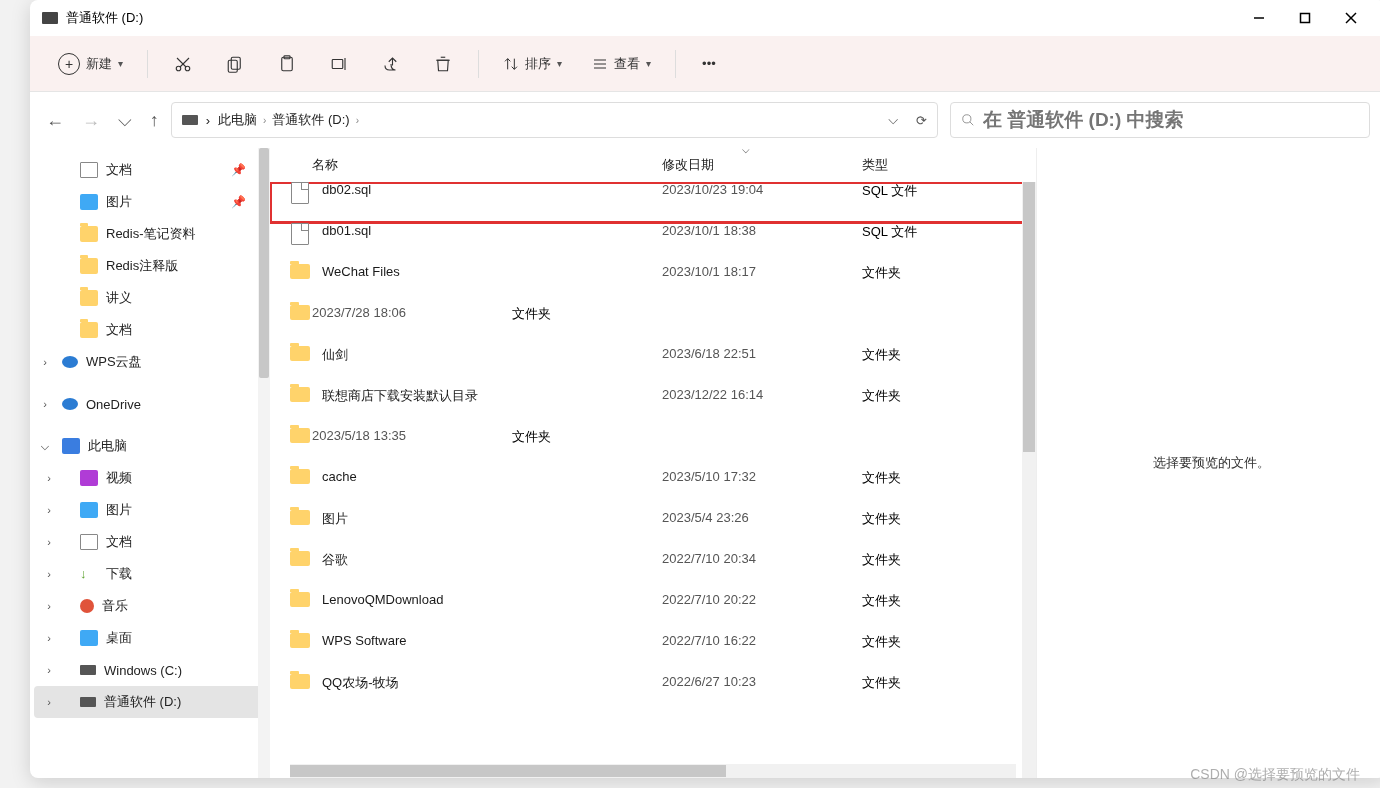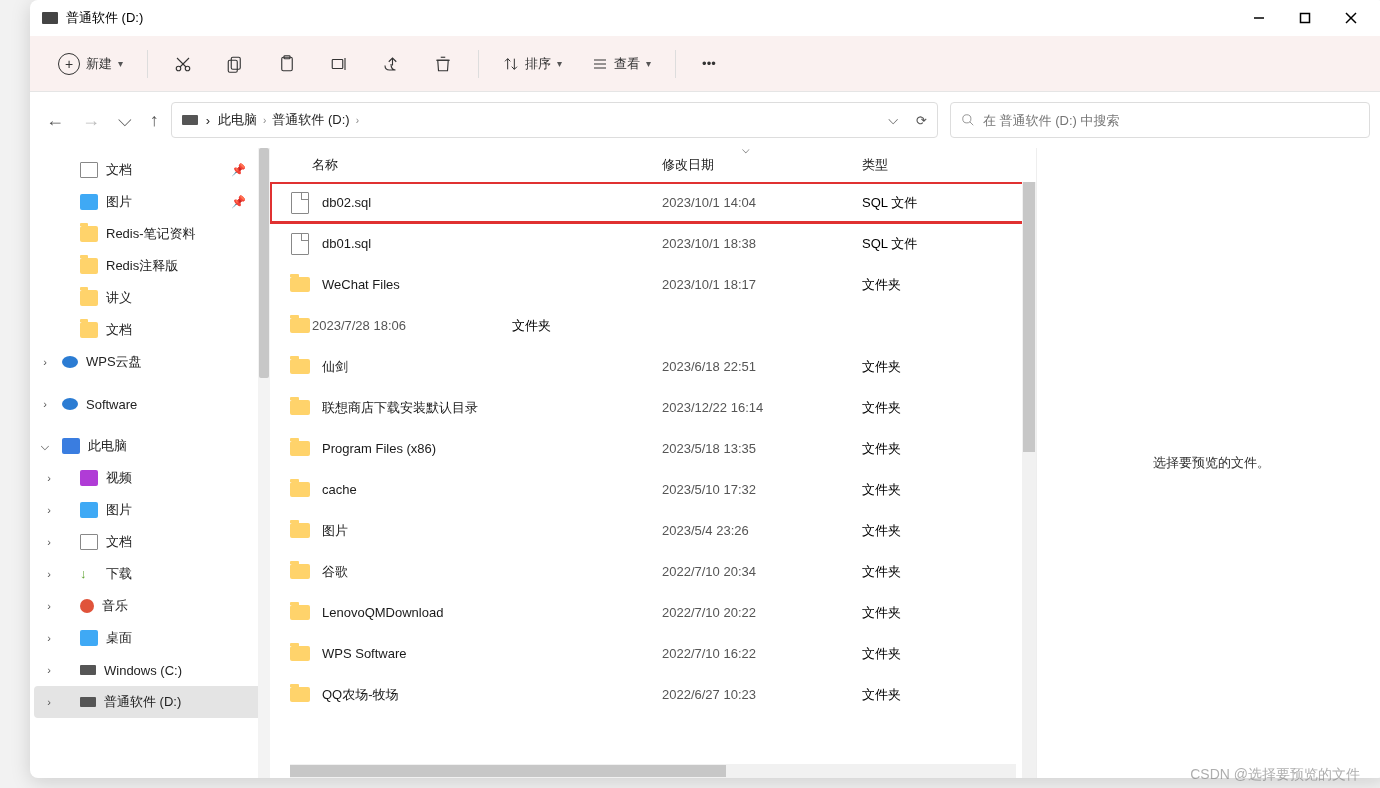--- a/index.html
+++ b/index.html
@@ -18,21 +18,21 @@
 .sep { width: 1px; height: 28px; background: #ddd; margin: 0 6px; }
 .chev-down { font-size: 10px; color: #555; }
 .navrow { height: 56px; display: flex; align-items: center; padding: 0 16px; gap: 12px; }
 .navarrows { display: flex; align-items: center; gap: 18px; color: #555; }
 .navarrows span { font-size: 18px; }
 .addrbar { flex: 1; height: 36px; border: 1px solid #ddd; border-radius: 4px; display: flex; align-items: center; padding: 0 10px; gap: 8px; }
 .addrbar .crumbs { flex: 1; display: flex; align-items: center; gap: 6px; color: #222; }
 .addrbar .crumbs .gt { color: #888; font-size: 10px; }
 .addrbar .acts { display: flex; align-items: center; gap: 18px; color: #555; }
 .searchbox { width: 420px; height: 36px; border: 1px solid #ddd; border-radius: 4px; display: flex; align-items: center; padding: 0 10px; gap: 8px; color: #888; }
-.searchbox input { border: none; outline: none; flex: 1; font-size: 13px; }
+.searchbox input { border: none; outline: none; flex: 1; font-size: 19px; font-weight: bold; }
 .body { flex: 1; display: flex; min-height: 0; }
 .sidebar { width: 240px; padding: 6px 4px; overflow-y: auto; position: relative; }
 .sidebar-scroll { position: absolute; right: 0; top: 0; width: 12px; height: 100%; background: #f3f3f3; }
 .sidebar-scroll .thumb { position: absolute; left: 1px; width: 10px; top: 0; height: 230px; background: #c7c7c7; border-radius: 2px; }
 .s-item { height: 32px; display: flex; align-items: center; padding-left: 46px; gap: 8px; position: relative; }
 .s-item.l1 { padding-left: 28px; }
 .s-item.selected { background: #e4e4e4; border-radius: 4px; }
 .s-item .ico { width: 18px; height: 16px; display: inline-block; }
 .s-item .chev { position: absolute; left: 8px; width: 14px; text-align: center; color: #555; font-size: 11px; }
 .s-item.l1 .chev { left: 4px; }
@@ -52,21 +52,21 @@
 .cols { height: 34px; display: flex; align-items: center; padding-left: 42px; color: #1a1a1a; border-bottom:1px solid transparent;}
 .cols .c-name { width: 350px; }
 .cols .c-date { width: 200px; position:relative;}
 .cols .c-date .sort { position:absolute; top:-12px; left:80px; font-size:10px; color:#555;}
 .cols .c-type { width: 150px; }
 .filelist { flex:1; overflow:hidden; position:relative;}
 .file-scroll-v { position:absolute; right:0; top:0; width:14px; height:100%; background:#f1f1f1;}
 .file-scroll-v .thumb{ position:absolute; left:1px; width:12px; top:0; height:270px; background:#c7c7c7;}
 .file-scroll-h { position:absolute; left:20px; right:20px; bottom:0; height:14px; background:#f1f1f1;}
 .file-scroll-h .thumb{ position:absolute; top:1px; height:12px; left:0; width:60%; background:#c7c7c7;}
-.row { height: 41px; display: flex; align-items: center; padding-left: 18px; }
+.row { height: 41px; display: flex; align-items: flex-start; padding-left: 18px; }
 .row .icon { width: 24px; display:flex; align-items:center; justify-content:center; }
 .row .fileico { width:18px; height:22px; border:1px solid #888; border-radius:1px; background:#fff; position:relative;}
 .row .fileico::before{content:""; position:absolute; top:0; right:0; width:6px; height:6px; background:#fff; border-left:1px solid #888; border-bottom:1px solid #888;}
 .row .foldico { width:20px; height:15px; background:#FFD36B; border-radius:2px; position:relative;}
 .row .foldico::before{content:"";position:absolute;top:-3px;left:0;width:9px;height:3px;background:#FFD36B;border-radius:1px 1px 0 0;}
 .row .name { width: 350px; padding-left:10px; color:#1a1a1a;}
 .row .date { width: 200px; color:#555;}
 .row .type { width: 150px; color:#000000;}
 .row.highlighted { outline: 3px solid #e03131; outline-offset: -2px; }
 .preview { width: 350px; border-left: 1px solid #eee; display: flex; align-items: center; justify-content: center; color: #333; }
@@ -235,21 +235,21 @@
         </div>
         <div class="s-item l1">
           <span class="chev">›</span>
           <span class="ico cloud"></span>
           <span>WPS云盘</span>
         </div>
         <div style="height: 10px;"></div>
         <div class="s-item l1">
           <span class="chev">›</span>
           <span class="ico cloud"></span>
-          <span>Software</span>
+          <span>OneDrive</span>
         </div>
         <div style="height: 10px;"></div>
         <div class="s-item l1">
           <span class="chev">⌵</span>
           <span class="ico pc"></span>
           <span>此电脑</span>
         </div>
         <div class="s-item l2">
           <span class="chev">›</span>
           <span class="ico video"></span>
@@ -300,21 +300,21 @@
           <div class="c-name">名称</div>
           <div class="c-date"><span>修改日期</span><span class="sort">⌵</span></div>
           <div class="c-type">类型</div>
         </div>
         <div class="filelist" id="filelist">
           <div class="row highlighted">
               <span class="icon">
                 <span class="fileico"></span>
               </span>
               <span class="name">db02.sql</span>
-              <span class="date">2023/10/1 14:04</span>
+              <span class="date">2023/10/23 19:04</span>
               <span class="type">SQL 文件</span>
             </div>
             <div class="row">
               <span class="icon">
                 <span class="fileico"></span>
               </span>
               <span class="name">db01.sql</span>
               <span class="date">2023/10/1 18:38</span>
               <span class="type">SQL 文件</span>
             </div>
@@ -346,21 +346,20 @@
                 <span class="foldico"></span>
               </span>
               <span class="name">联想商店下载安装默认目录</span>
               <span class="date">2023/12/22 16:14</span>
               <span class="type">文件夹</span>
             </div>
             <div class="row">
               <span class="icon">
                 <span class="foldico"></span>
               </span>
-              <span class="name">Program Files (x86)</span>
               <span class="date">2023/5/18 13:35</span>
               <span class="type">文件夹</span>
             </div>
             <div class="row">
               <span class="icon">
                 <span class="foldico"></span>
               </span>
               <span class="name">cache</span>
               <span class="date">2023/5/10 17:32</span>
               <span class="type">文件夹</span>

